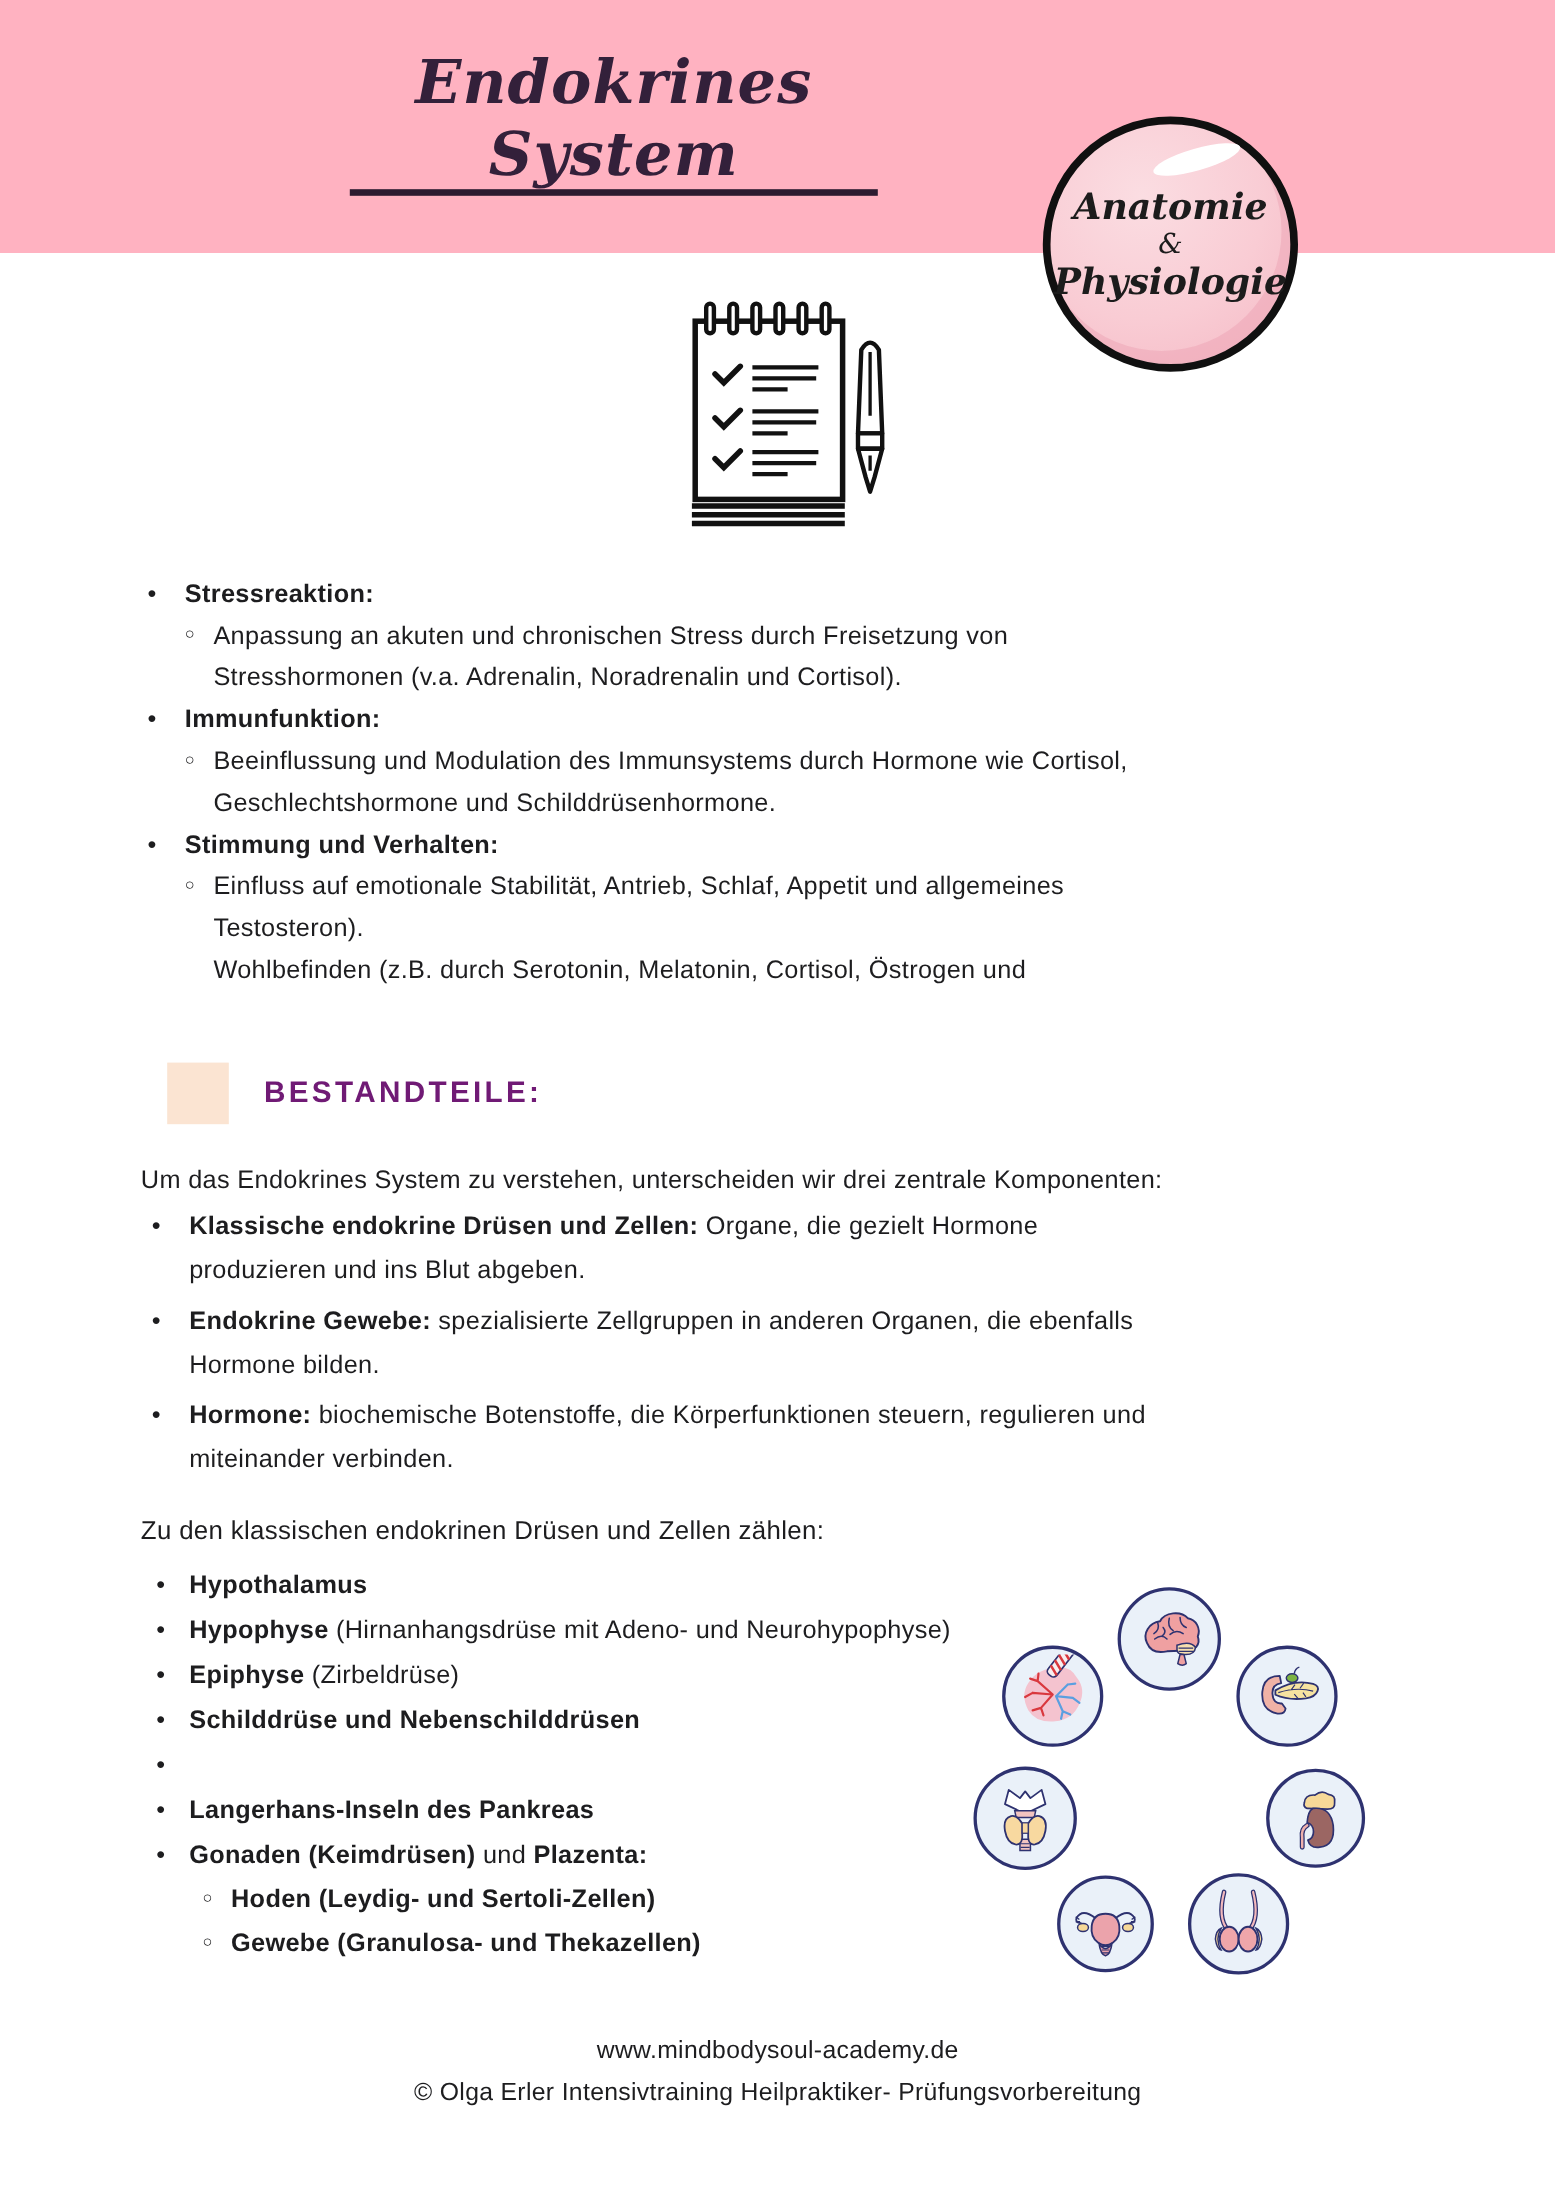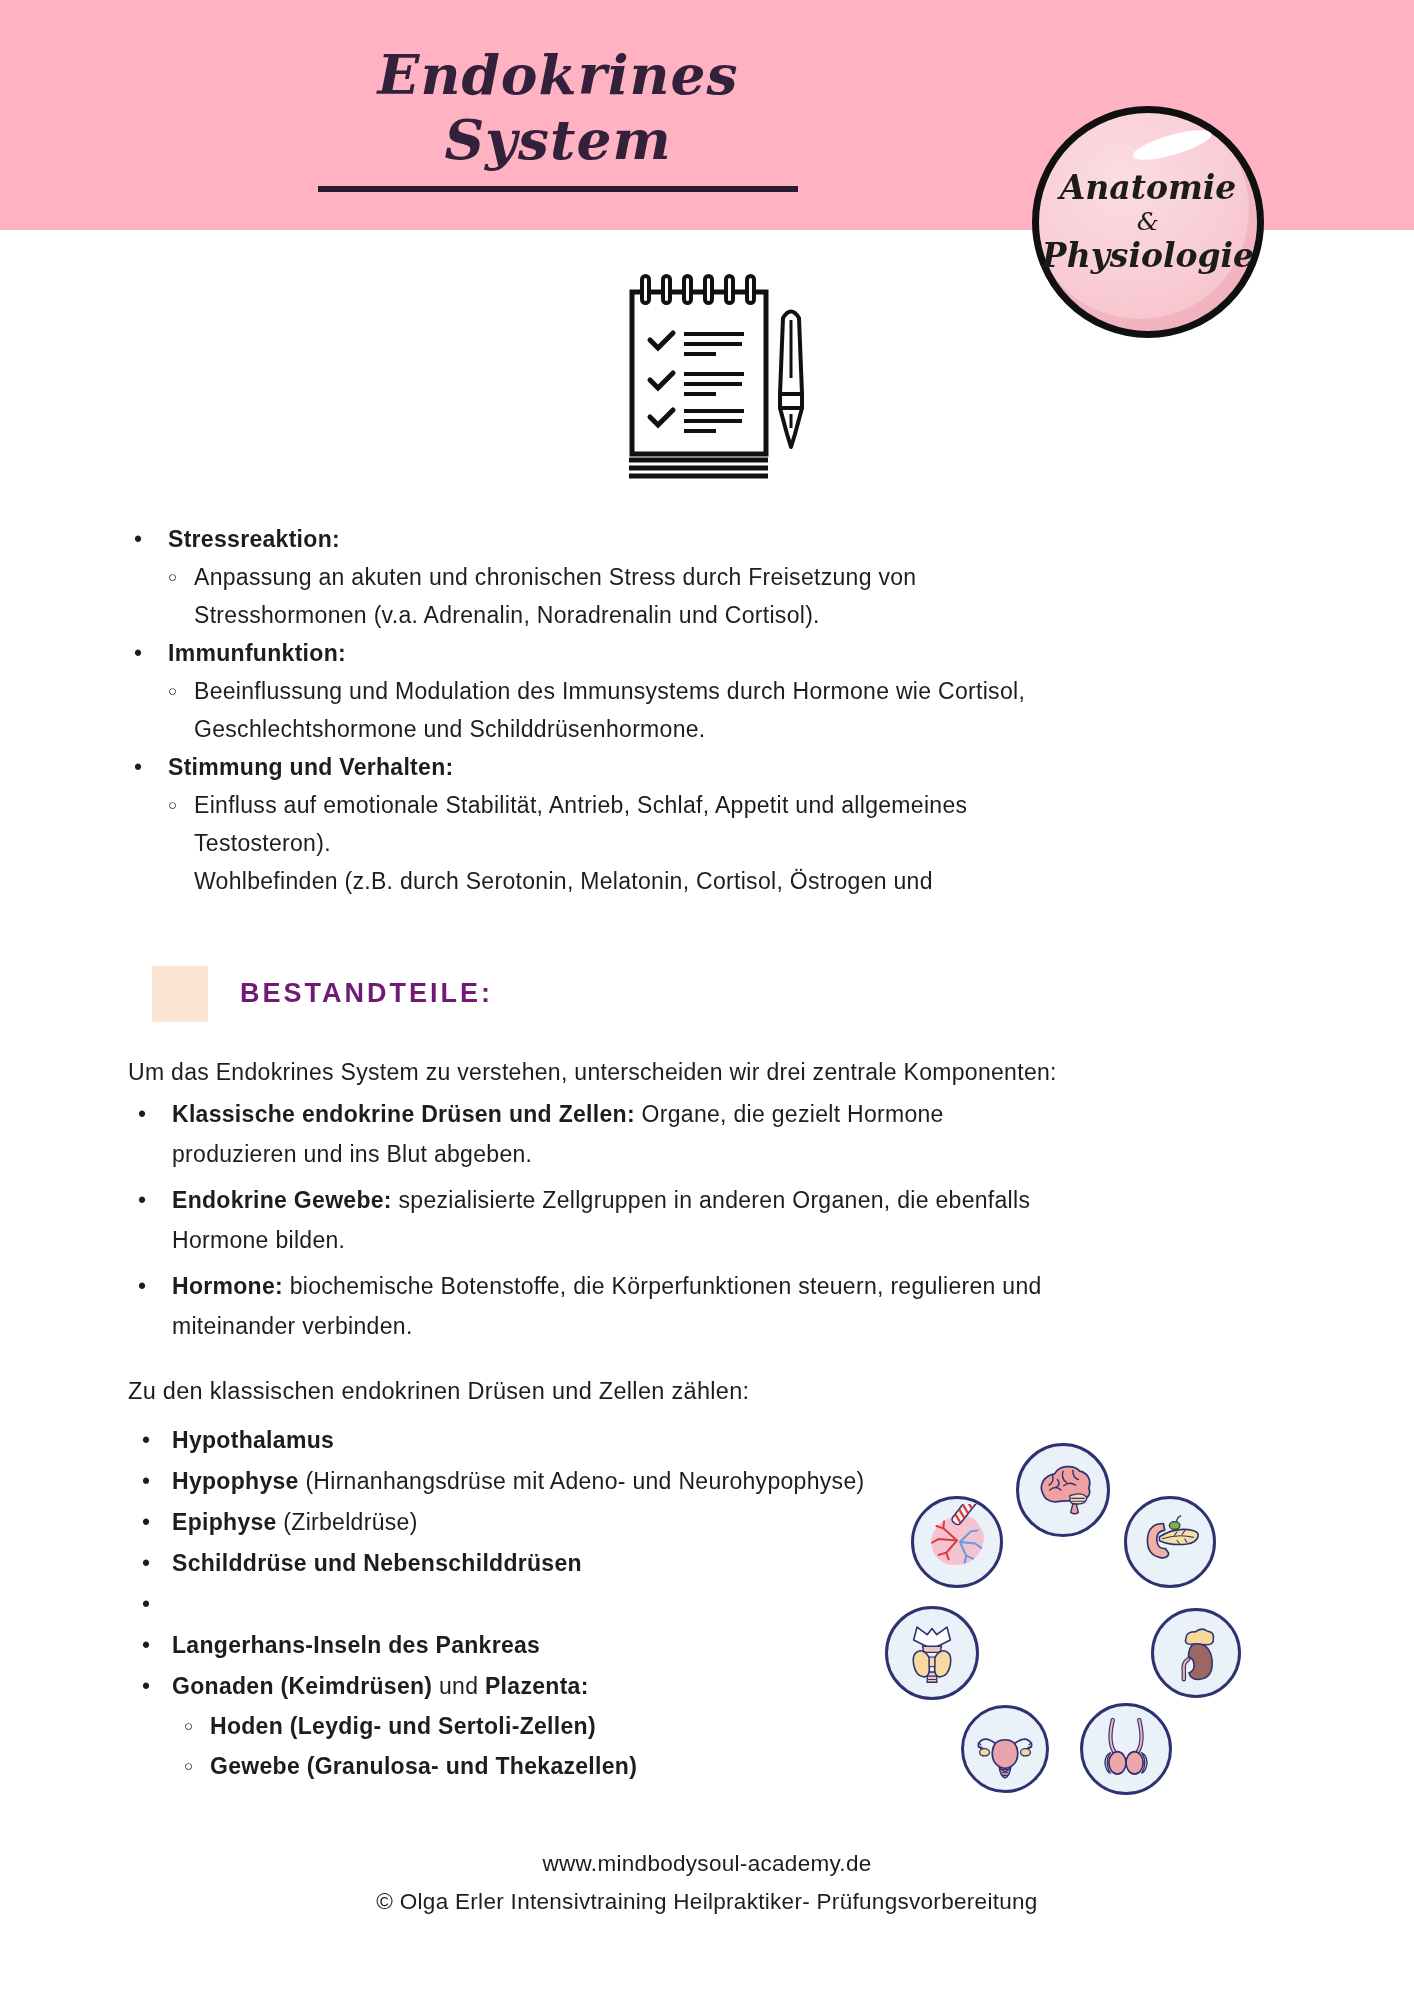--- a/index.html
+++ b/index.html
@@ -6,24 +6,24 @@
   .page {
     position:relative; width:1414px; height:2000px; background:#ffffff;
     font-family:"Liberation Sans", sans-serif; color:#1d1d1f; overflow:hidden;
   }
   
   .header-band { position:absolute; left:0; top:0; width:1414px; height:230px; background:#ffb2c1; }
   .page-title {
     position:absolute; left:318px; top:42px; width:480px; text-align:center;
     font-family:"DejaVu Serif", serif; font-style:italic; font-weight:bold;
     font-size:55px; color:#33203a; letter-spacing:1px;
-    padding-bottom:14px; border-bottom:6px solid #2c1b30;
+    border-bottom:6px solid #2c1b30;
   }
   .badge {
-    position:absolute; left:1032px; top:106px; width:232px; height:232px;
+    position:absolute; left:948px; top:106px; width:232px; height:232px;
     border-radius:50%; box-sizing:border-box; border:7px solid #101010;
     background:radial-gradient(circle at 38% 30%, #fbdde2 0%, #f9ccd4 55%, #f4b8c4 100%);
     box-shadow:inset -8px -12px 0 rgba(232,150,168,.35);
     display:flex; flex-direction:column; align-items:center; justify-content:center;
     font-family:"DejaVu Serif", serif; font-style:italic; color:#1c1c1c; z-index:3;
   }
   .badge-gloss { position:absolute; left:92px; top:22px; width:82px; height:20px;
     background:#ffffff; border-radius:50%; transform:rotate(-16deg); }
   .badge-l1,.badge-l3 { font-size:33px; font-weight:bold; line-height:40px; }
   .badge-l2 { font-size:25px; line-height:28px; }

